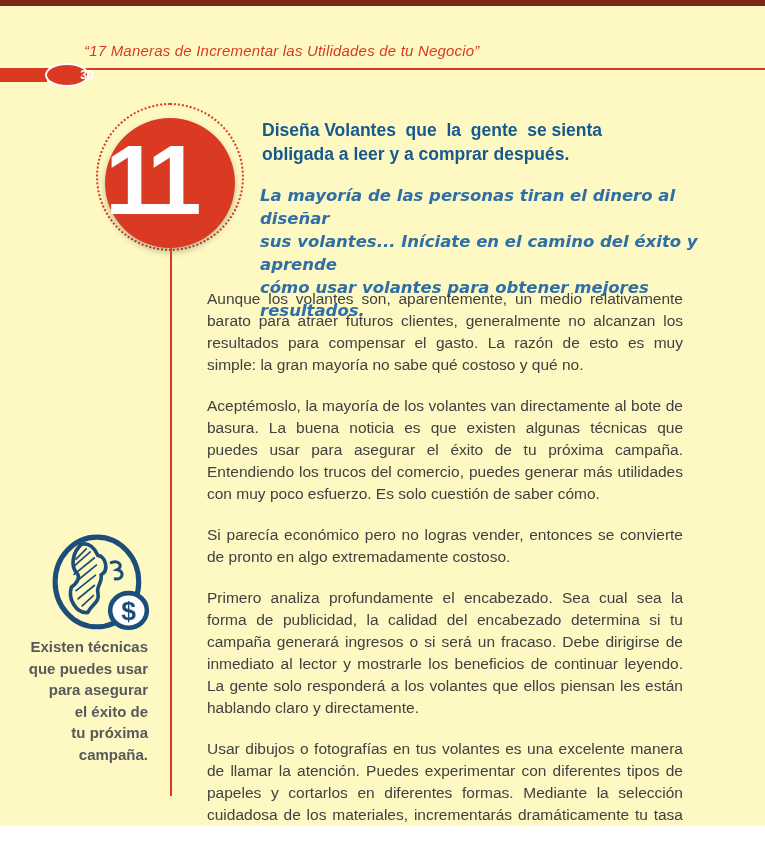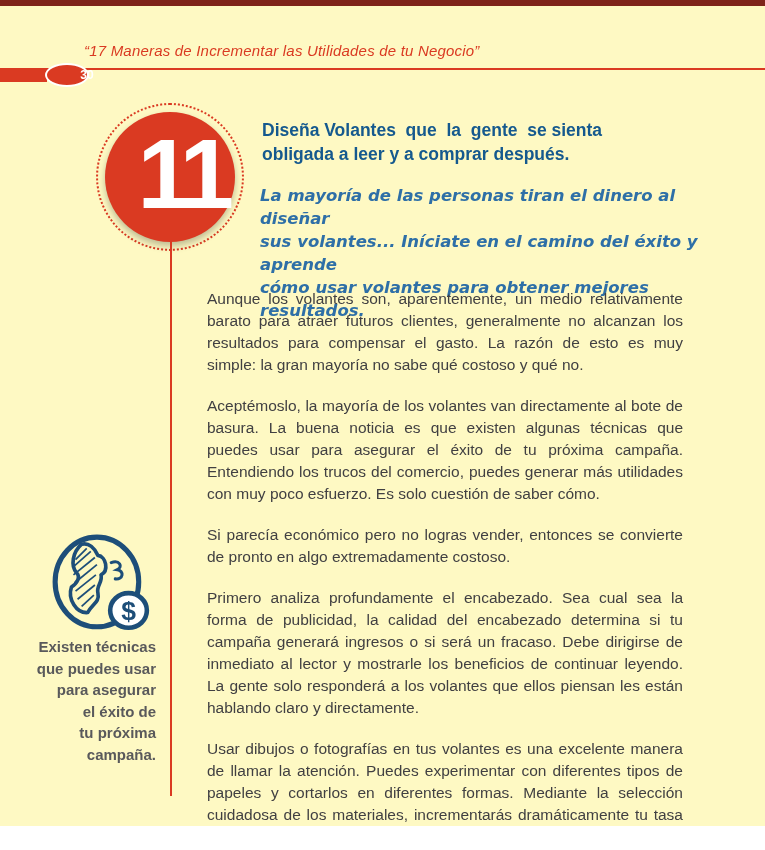--- a/index.html
+++ b/index.html
@@ -27,22 +27,22 @@
     position:absolute;left:45px;top:63px;width:24px;height:24px;border-radius:50%;
     background:var(--accent-red);border:2px solid #ffffff;
     display:flex;align-items:center;justify-content:center;
     color:#ffffff;font-size:12px;font-weight:bold;box-sizing:border-box;padding-left:40px;
   }
   .number-ring{
     position:absolute;left:96px;top:103px;width:148px;height:148px;border-radius:50%;
     border:2px dotted var(--accent-red);box-sizing:border-box;
   }
   .number-circle{
-    position:absolute;left:105px;top:112px;width:130px;height:130px;border-radius:50%;
-    background:var(--accent-red);display:flex;align-items:center;justify-content:flex-end;
+    position:absolute;left:105px;top:118px;width:130px;height:130px;border-radius:50%;
+    background:var(--accent-red);display:flex;align-items:center;justify-content:flex-start;
     box-shadow:0 4px 7px rgba(0,0,0,0.25);
   }
   .number-circle span{
     color:#ffffff;font-size:98px;font-weight:bold;letter-spacing:-7px;
     line-height:1;padding-right:8px;padding-bottom:6px;
   }
   .divider-line{position:absolute;left:170px;top:240px;width:2px;height:556px;background:var(--accent-red);}
   .section-title{
     position:absolute;left:262px;top:118px;width:420px;
     color:var(--heading-blue);font-size:17.5px;font-weight:bold;line-height:24px;
@@ -53,21 +53,21 @@
     color:var(--script-blue);font-size:16.5px;font-style:italic;line-height:23px;
     font-family:cursive,"DejaVu Sans",sans-serif;white-space:pre-line;font-weight:bold;
   }
   .article{position:absolute;left:207px;top:288px;width:476px;}
   .article p{
     margin:0 0 19px 0;color:var(--body-gray);font-size:15.5px;line-height:22px;
     text-align:justify;
   }
   .icon-wrap{position:absolute;left:50px;top:532px;width:102px;height:106px;}
   .callout{
-    position:absolute;left:24px;top:636px;width:132px;
+    position:absolute;left:16px;top:636px;width:132px;
     color:var(--callout-gray);font-size:15px;font-weight:bold;line-height:21.5px;
     text-align:right;white-space:pre-line;
   }
   .bottom-bar{position:absolute;left:190px;top:843px;width:430px;height:7px;background:var(--accent-red);}
 </style>
 </head>
 <body>
 
 <div class="page">
 

